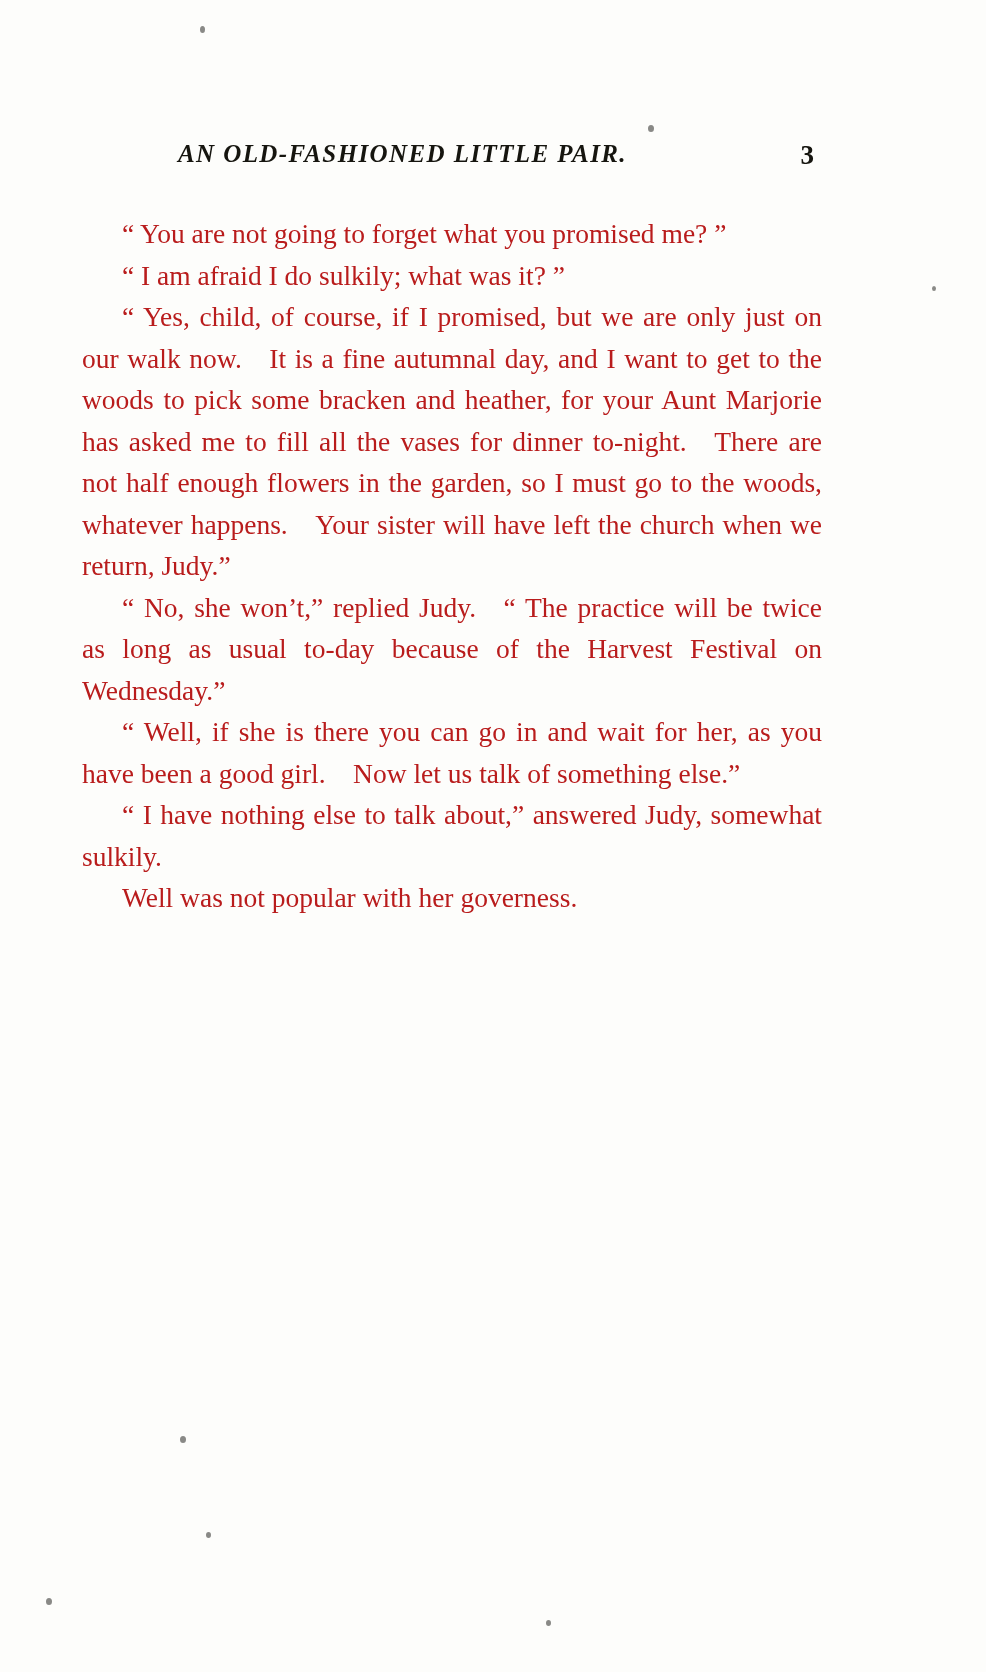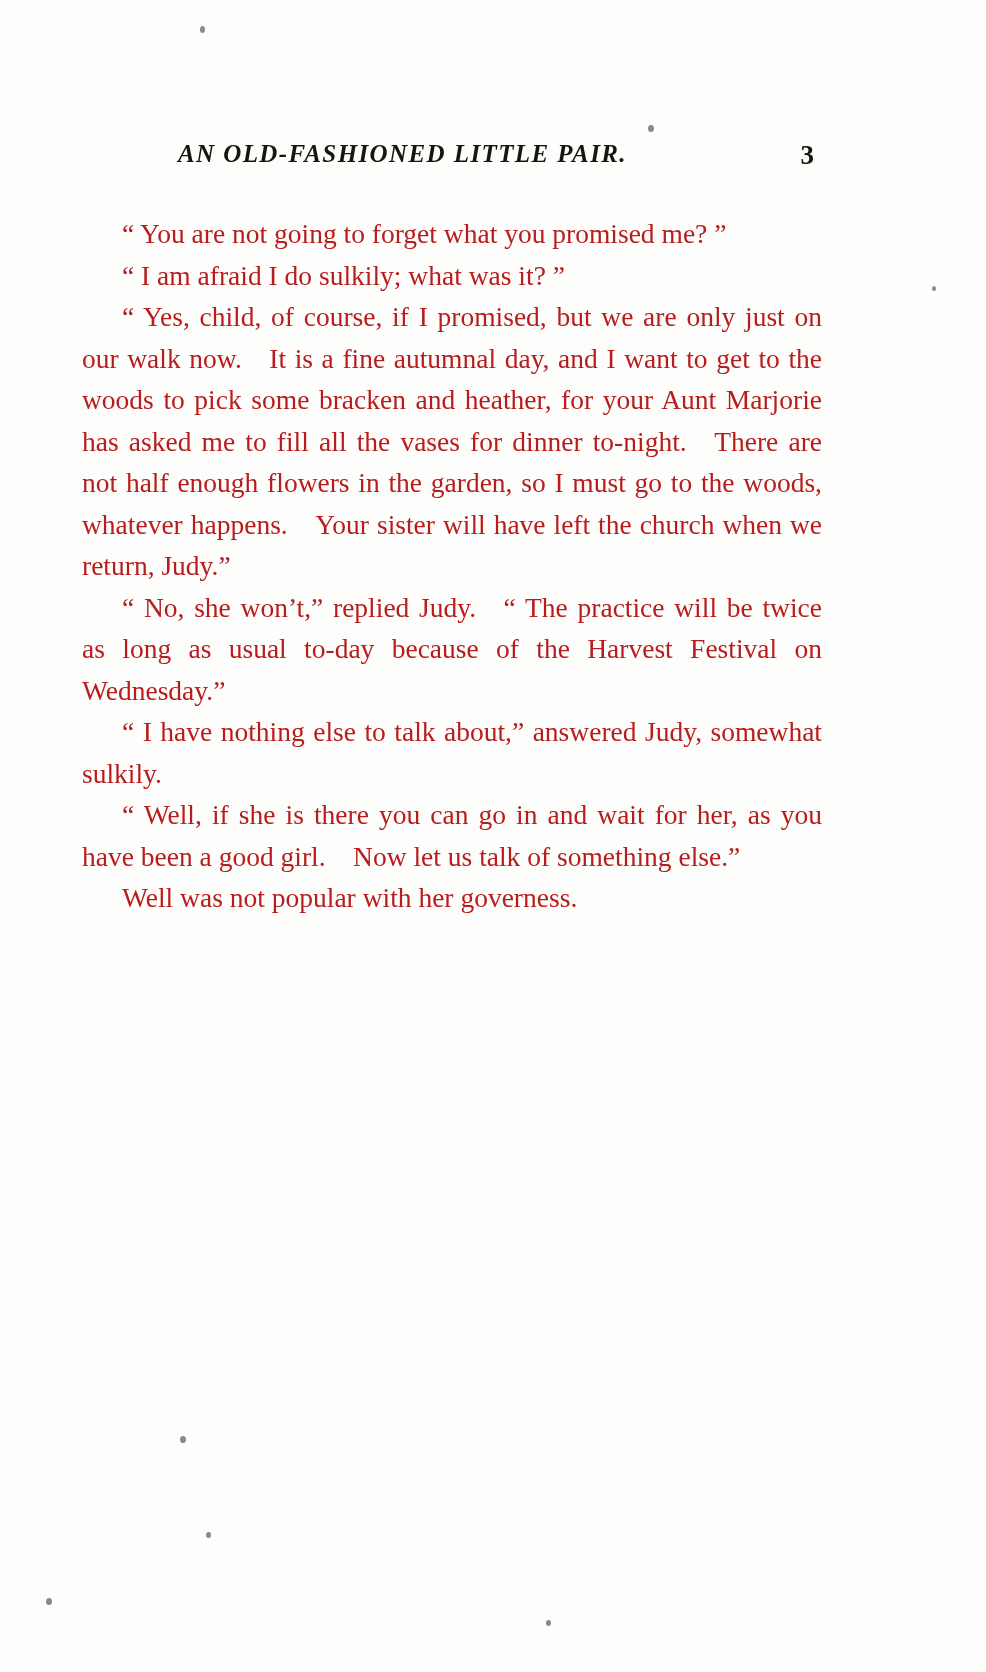--- a/index.html
+++ b/index.html
@@ -84,19 +84,19 @@
     <div class="running-head">
       <span class="head-title">AN OLD-FASHIONED LITTLE PAIR.</span>
       <span class="page-number">3</span>
     </div>
 
     <div class="body-text">
       <p>“ You are not going to forget what you promised me? ”</p>
       <p>“ I am afraid I do sulkily; what was it? ”</p>
       <p>“ Yes, child, of course, if I promised, but we are only just on our walk now. It is a fine autumnal day, and I want to get to the woods to pick some bracken and heather, for your Aunt Marjorie has asked me to fill all the vases for dinner to-night. There are not half enough flowers in the garden, so I must go to the woods, whatever happens. Your sister will have left the church when we return, Judy.”</p>
       <p>“ No, she won’t,” replied Judy. “ The practice will be twice as long as usual to-day because of the Harvest Festival on Wednesday.”</p>
+      <p>“ Well, if she is there you can go in and wait for her, as you have been a good girl. Now let us talk of something else.”</p>
       <p>“ I have nothing else to talk about,” answered Judy, somewhat sulkily.</p>
-      <p>“ Well, if she is there you can go in and wait for her, as you have been a good girl. Now let us talk of something else.”</p>
       <p>Well was not popular with her governess.</p>
     </div>
 
   </div>
 </div>
 
 </body></html>

